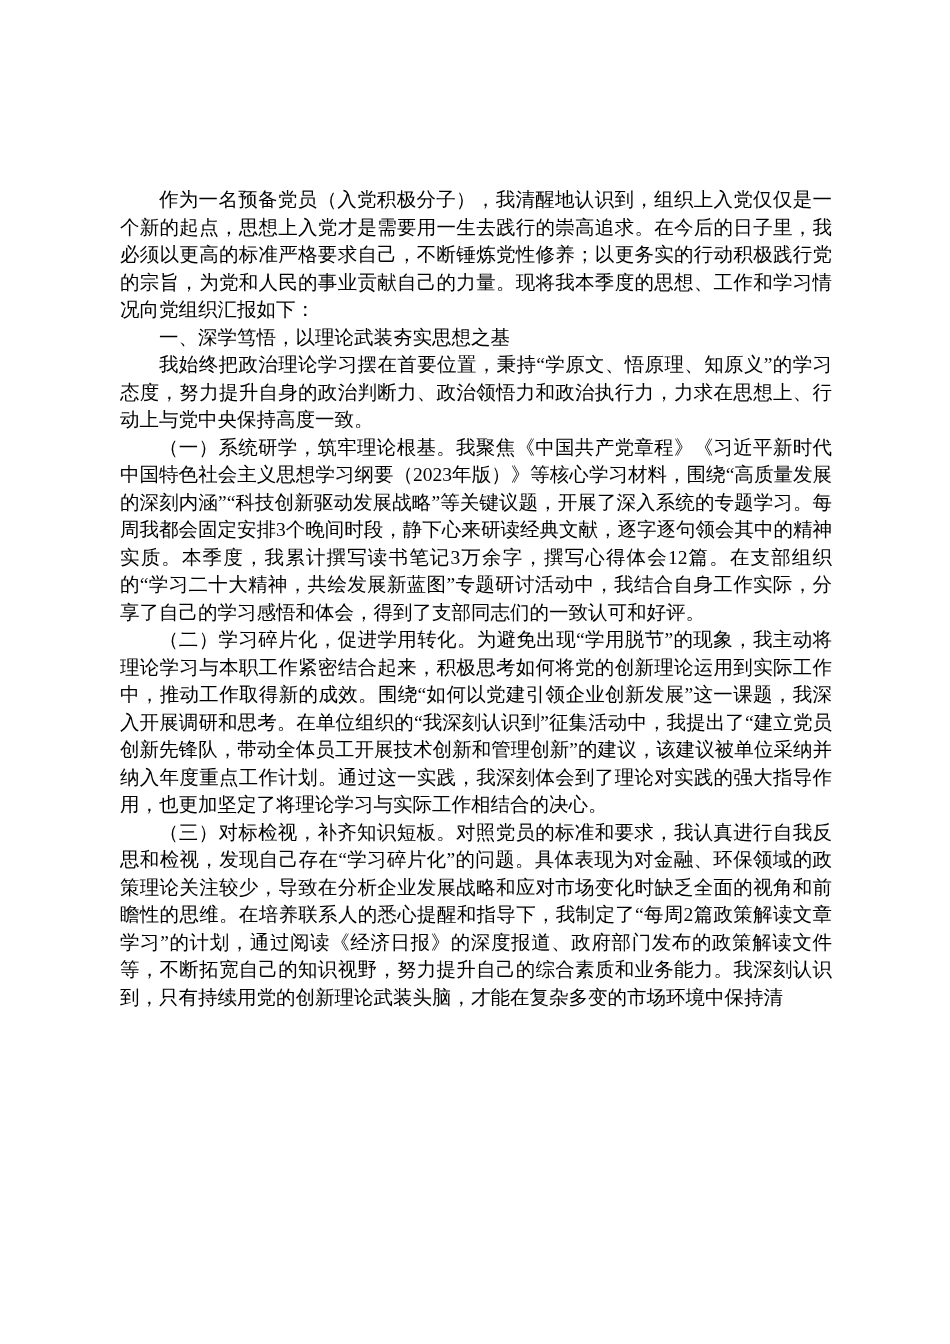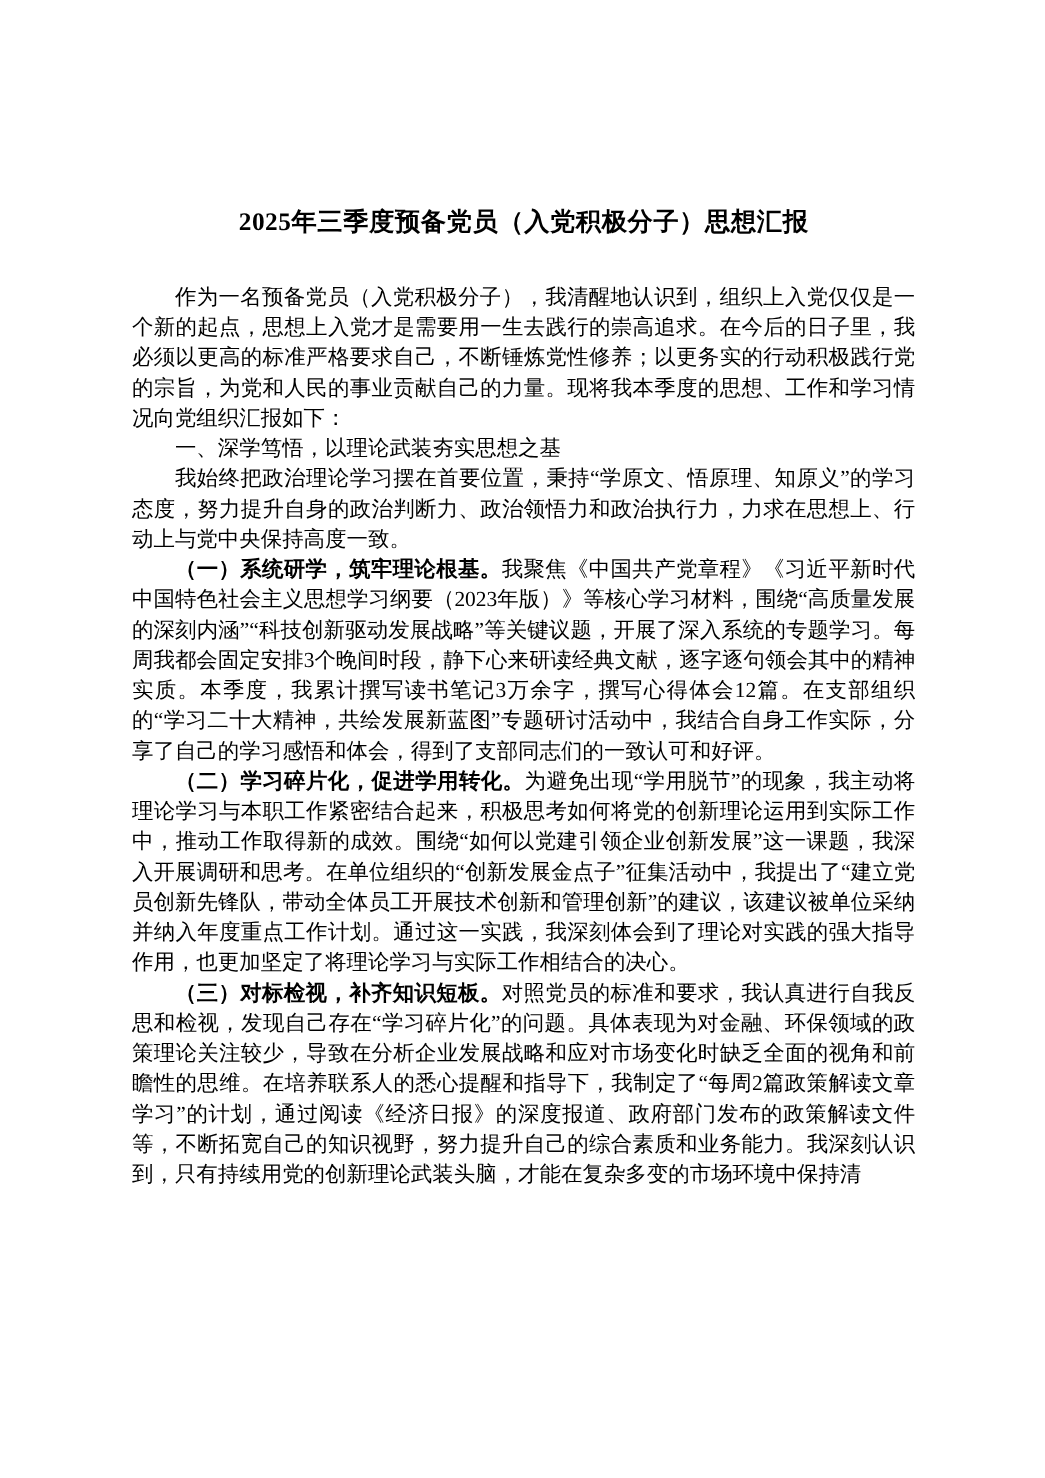--- a/index.html
+++ b/index.html
@@ -26,37 +26,36 @@
     letter-spacing: 0.5px;
   }
   .para {
     font-size: 19.5px;
     line-height: 27.5px;
     margin: 0;
     text-align: justify;
     text-justify: inter-ideograph;
   }
   .indent { text-indent: 2em; }
-  .lead-bold { font-weight: bold; }
+  .lead-bold { font-weight: normal; }
   .heading-bold { font-weight: normal; }
 </style>
 </head>
 <body>
 
 <div class="page">
 
-  <h1 class="doc-title">2025年三季度预备党员（入党积极分子）思想汇报</h1>
 
 
 
   <p class="para indent">作为一名预备党员（入党积极分子），我清醒地认识到，组织上入党仅仅是一个新的起点，思想上入党才是需要用一生去践行的崇高追求。在今后的日子里，我必须以更高的标准严格要求自己，不断锤炼党性修养；以更务实的行动积极践行党的宗旨，为党和人民的事业贡献自己的力量。现将我本季度的思想、工作和学习情况向党组织汇报如下：</p>
 
   <p class="para indent heading-bold">一、深学笃悟，以理论武装夯实思想之基</p>
 
   <p class="para indent">我始终把政治理论学习摆在首要位置，秉持“学原文、悟原理、知原义”的学习态度，努力提升自身的政治判断力、政治领悟力和政治执行力，力求在思想上、行动上与党中央保持高度一致。</p>
 
   <p class="para indent"><span class="lead-bold">（一）系统研学，筑牢理论根基。</span><span>我聚焦《中国共产党章程》《习近平新时代中国特色社会主义思想学习纲要（2023年版）》等核心学习材料，围绕“高质量发展的深刻内涵”“科技创新驱动发展战略”等关键议题，开展了深入系统的专题学习。每周我都会固定安排3个晚间时段，静下心来研读经典文献，逐字逐句领会其中的精神实质。本季度，我累计撰写读书笔记3万余字，撰写心得体会12篇。在支部组织的“学习二十大精神，共绘发展新蓝图”专题研讨活动中，我结合自身工作实际，分享了自己的学习感悟和体会，得到了支部同志们的一致认可和好评。</span></p>
 
-  <p class="para indent"><span class="lead-bold">（二）学习碎片化，促进学用转化。</span><span>为避免出现“学用脱节”的现象，我主动将理论学习与本职工作紧密结合起来，积极思考如何将党的创新理论运用到实际工作中，推动工作取得新的成效。围绕“如何以党建引领企业创新发展”这一课题，我深入开展调研和思考。在单位组织的“创新发展金点子”征集活动中，我提出了“建立党员创新先锋队，带动全体员工开展技术创新和管理创新”的建议，该建议被单位采纳并纳入年度重点工作计划。通过这一实践，我深刻体会到了理论对实践的强大指导作用，也更加坚定了将理论学习与实际工作相结合的决心。</span></p>
+  <p class="para indent"><span class="lead-bold">（二）学习碎片化，促进学用转化。</span><span>为避免出现“学用脱节”的现象，我主动将理论学习与本职工作紧密结合起来，积极思考如何将党的创新理论运用到实际工作中，推动工作取得新的成效。围绕“如何以党建引领企业创新发展”这一课题，我深入开展调研和思考。在单位组织的“我深刻认识到”征集活动中，我提出了“建立党员创新先锋队，带动全体员工开展技术创新和管理创新”的建议，该建议被单位采纳并纳入年度重点工作计划。通过这一实践，我深刻体会到了理论对实践的强大指导作用，也更加坚定了将理论学习与实际工作相结合的决心。</span></p>
 
   <p class="para indent"><span class="lead-bold">（三）对标检视，补齐知识短板。</span><span>对照党员的标准和要求，我认真进行自我反思和检视，发现自己存在“学习碎片化”的问题。具体表现为对金融、环保领域的政策理论关注较少，导致在分析企业发展战略和应对市场变化时缺乏全面的视角和前瞻性的思维。在培养联系人的悉心提醒和指导下，我制定了“每周2篇政策解读文章学习”的计划，通过阅读《经济日报》的深度报道、政府部门发布的政策解读文件等，不断拓宽自己的知识视野，努力提升自己的综合素质和业务能力。我深刻认识到，只有持续用党的创新理论武装头脑，才能在复杂多变的市场环境中保持清</span></p>
 
 </div>
 
 </body></html>

